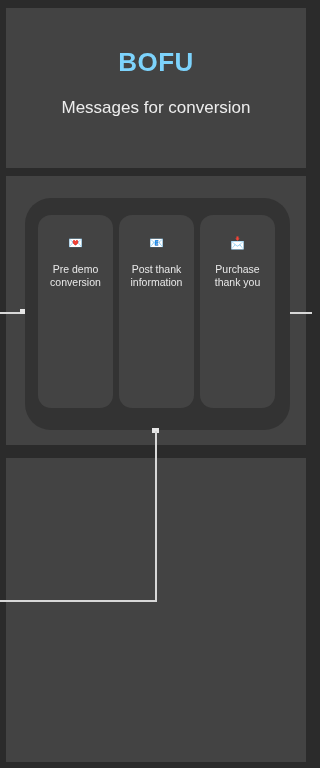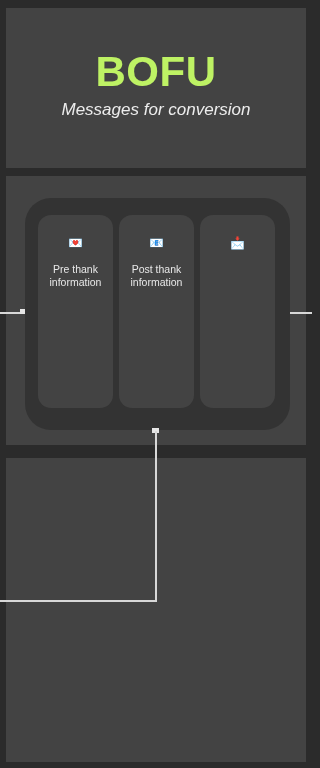--- a/index.html
+++ b/index.html
@@ -35,32 +35,31 @@
   #header-inner {
     position: absolute;
     top: 40px;
     left: 0;
     width: 300px;
     text-align: center;
   }
 
   #stage-title {
     display: block;
-    font-size: 42px;
+    font-size: 26px;
     font-weight: bold;
-    color: #bef264;
+    color: #7dd3fc;
     letter-spacing: 0.5px;
     line-height: 1.15;
   }
 
   #stage-subtitle {
     display: block;
-    margin-top: 4px;
+    margin-top: 20px;
     font-size: 17px;
-    font-style: italic;
     color: #ededed;
     line-height: 1.2;
   }
 
   
   #card-group {
     position: absolute;
     left: 25px;
     top: 198px;
     width: 265px;
@@ -146,30 +145,31 @@
       <span id="stage-subtitle">Messages for conversion</span>
     </div>
   </div>
 
   <div class="panel" id="panel-stage"></div>
 
   <div id="card-group">
 
     <div class="card" id="card-0">
       <span class="card-icon">💌</span>
-      <span class="card-label">Pre thank information</span>
+      <span class="card-label">Pre demo conversion</span>
     </div>
 
     <div class="card" id="card-1">
       <span class="card-icon">📧</span>
       <span class="card-label">Post thank information</span>
     </div>
 
     <div class="card" id="card-2">
       <span class="card-icon">📩</span>
+      <span class="card-label">Purchase thank you</span>
     </div>
 
   </div>
 
   <div class="panel" id="panel-lower"></div>
 
   <div class="conn conn-h" id="conn-left"></div>
   <div id="conn-cap-left"></div>
   <div class="conn conn-h" id="conn-right"></div>
 

